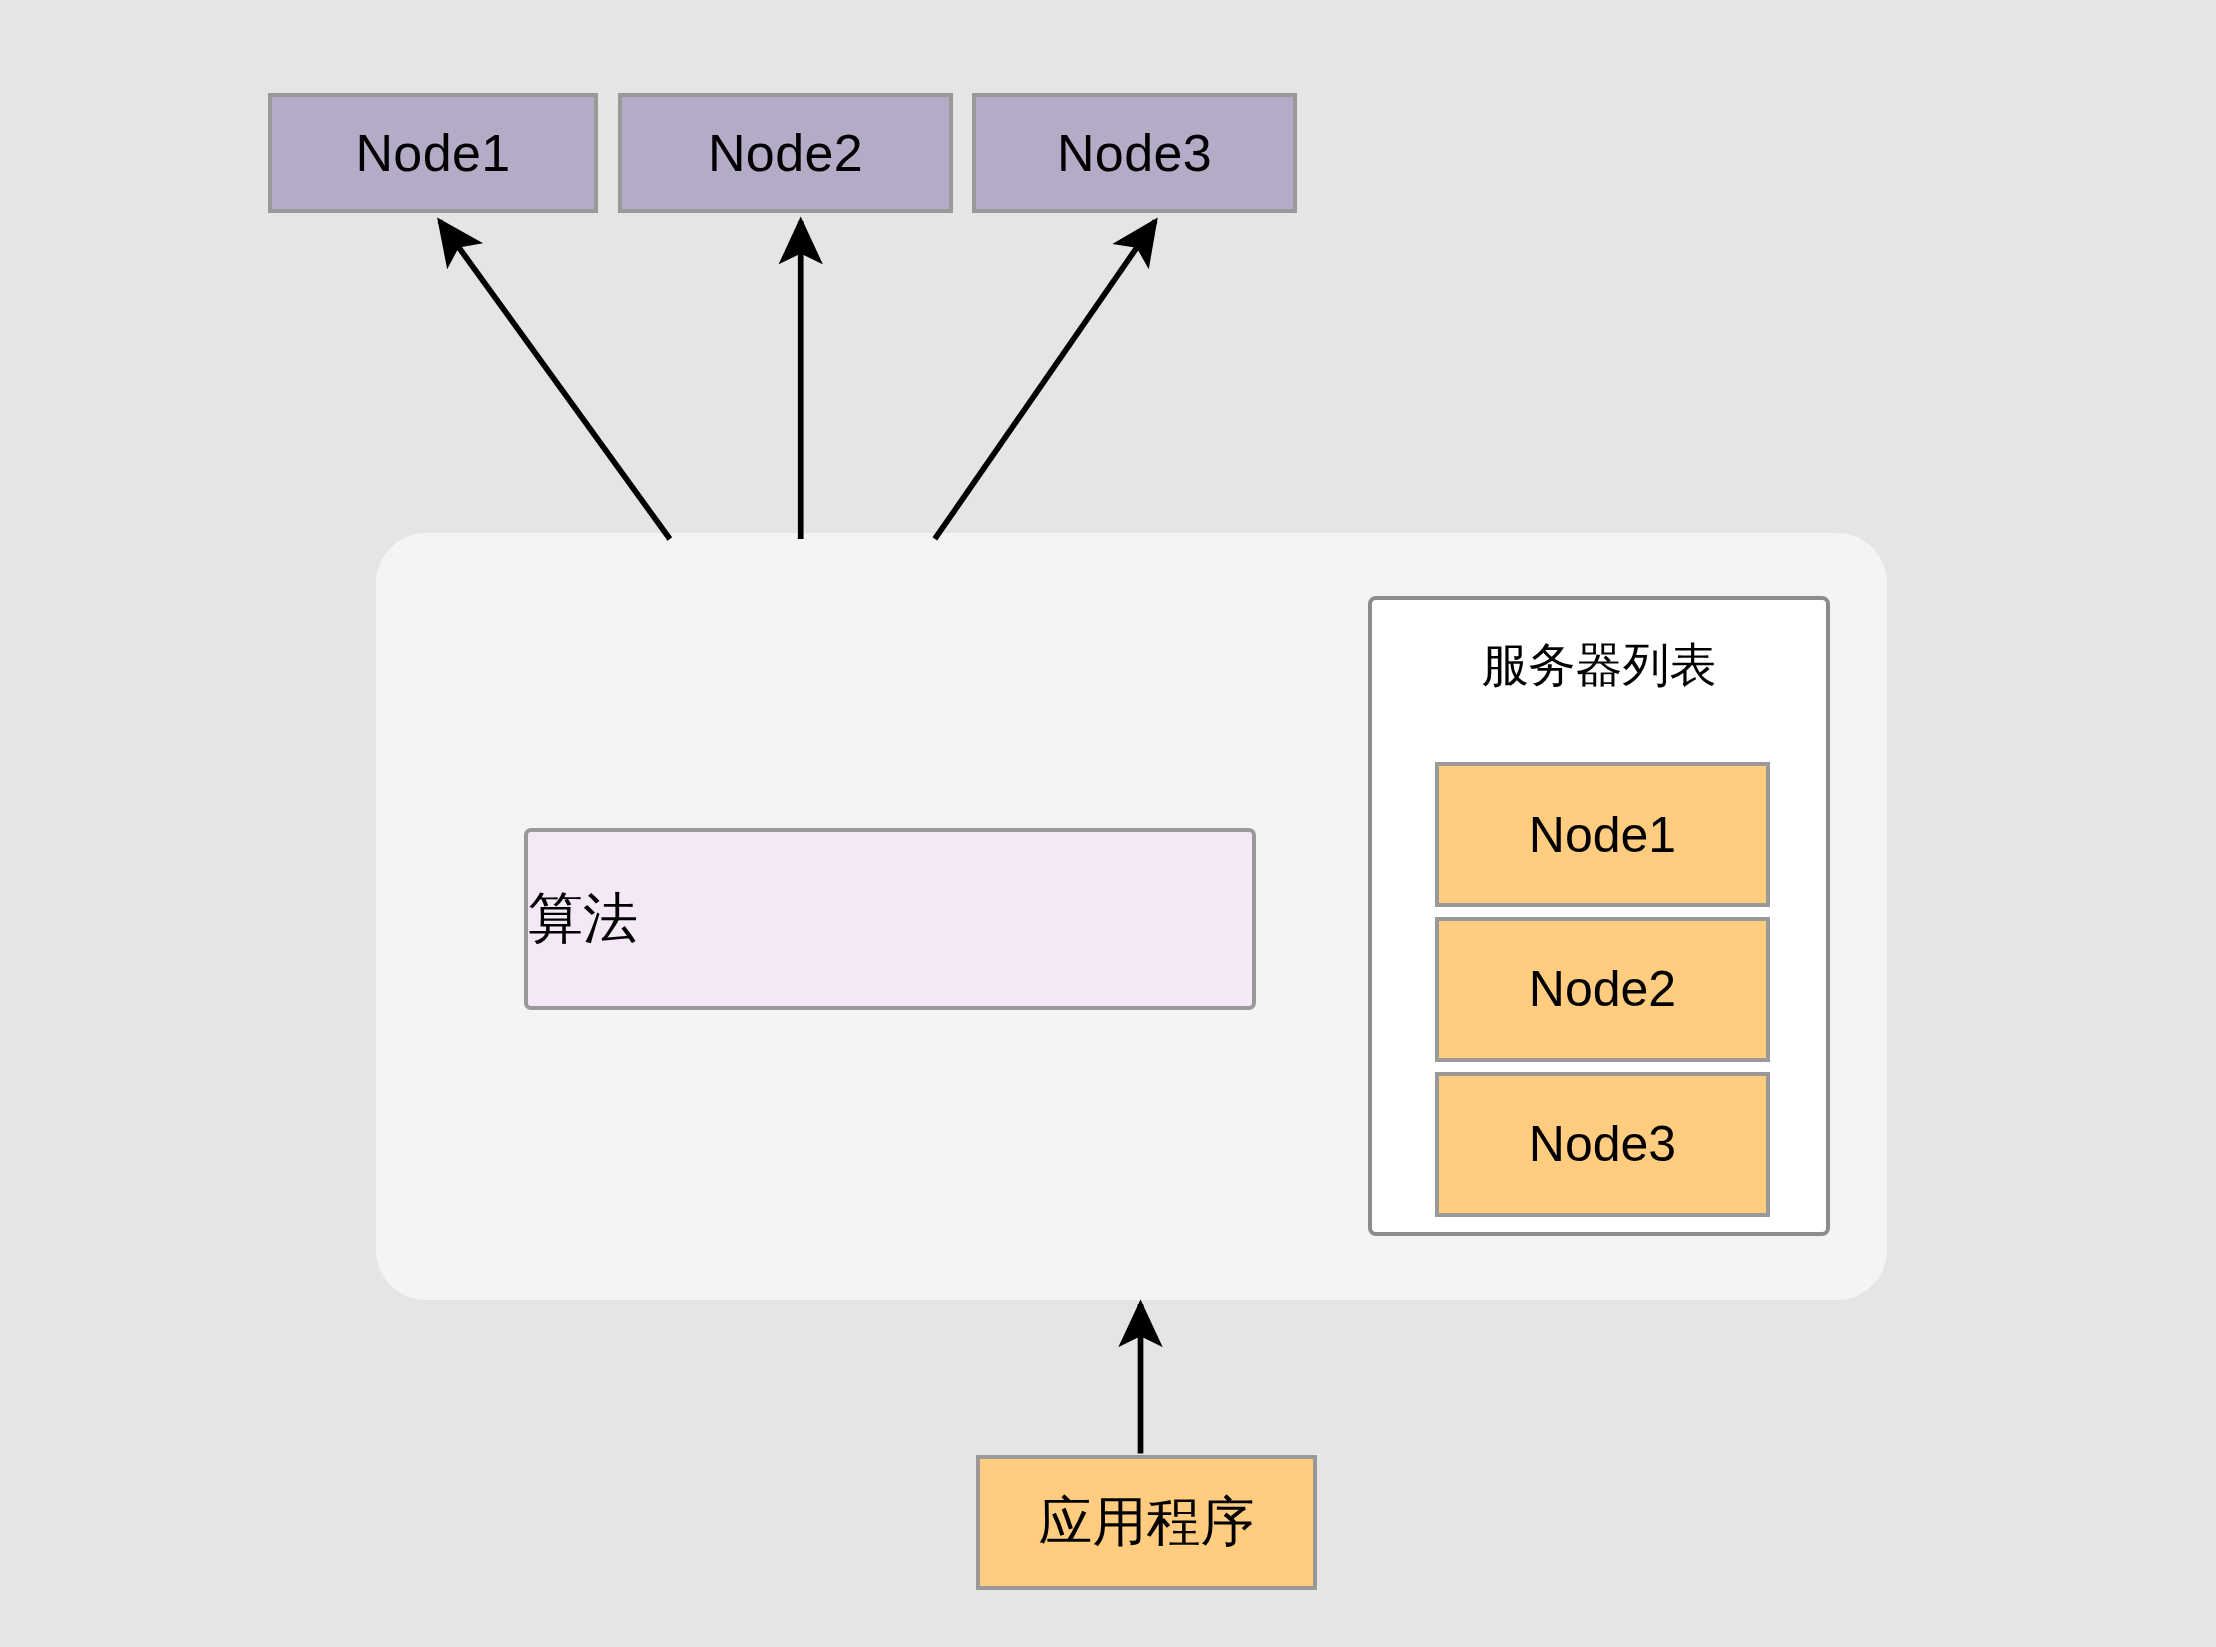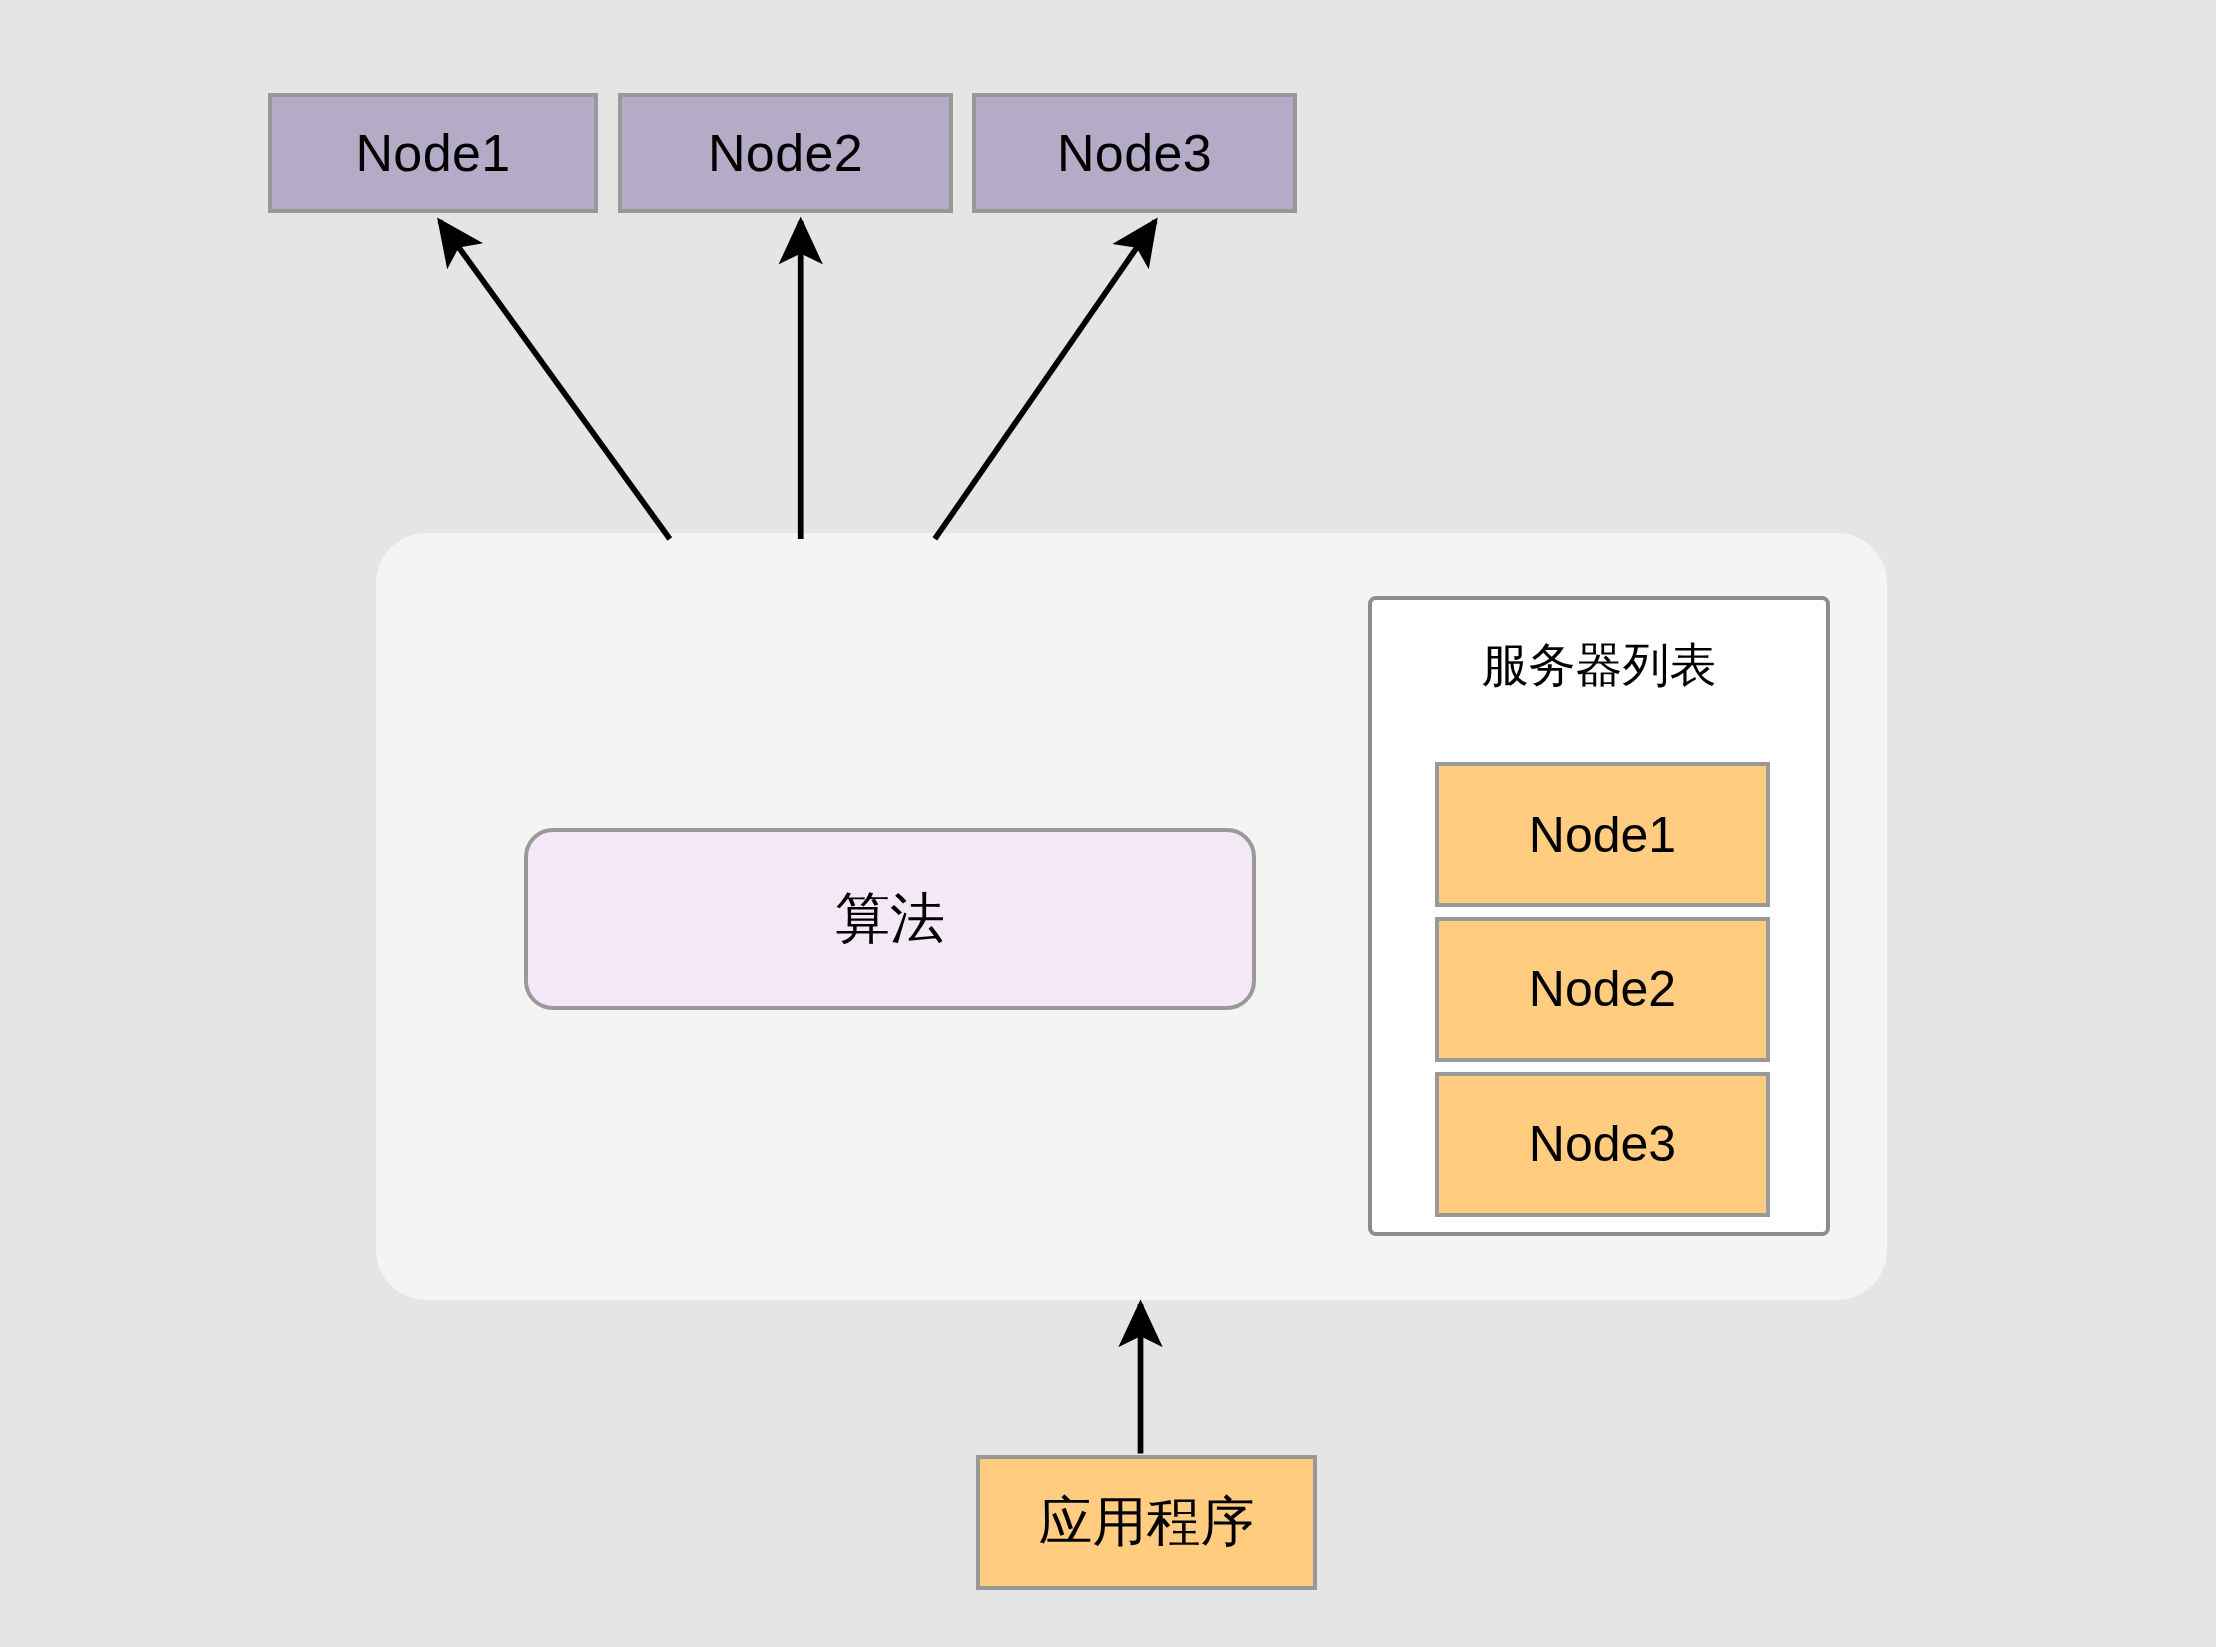--- a/index.html
+++ b/index.html
@@ -73,24 +73,24 @@
   
   #algorithm-box {
     position: absolute;
     box-sizing: border-box;
     left: 524px;
     top: 828px;
     width: 732px;
     height: 182px;
     background: #f4e8f7;
     border: 4.1px solid #999999;
-    border-radius: 29px;
-    display: flex;
-    align-items: center;
-    justify-content: center;
+    border-radius: 7px;
+    display: flex;
+    align-items: center;
+    justify-content: flex-start;
     font-size: 55px;
     color: #000000;
   }
 
   
   #server-list-panel {
     position: absolute;
     box-sizing: border-box;
     left: 1368px;
     top: 596px;

